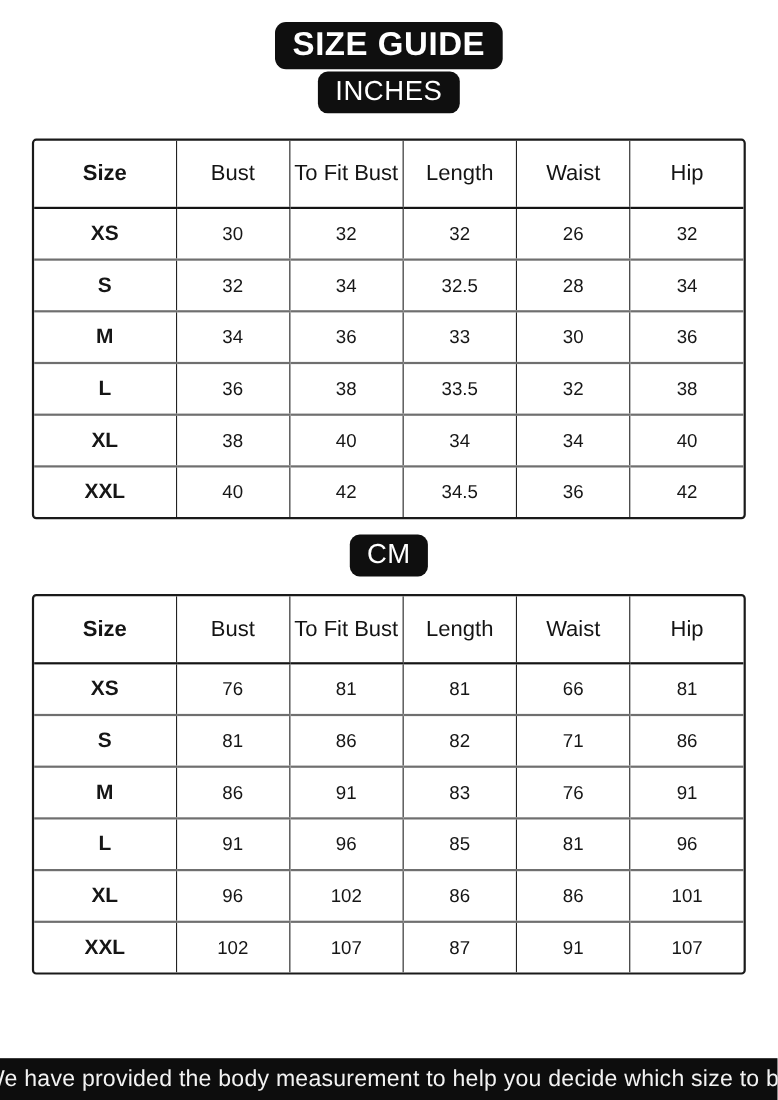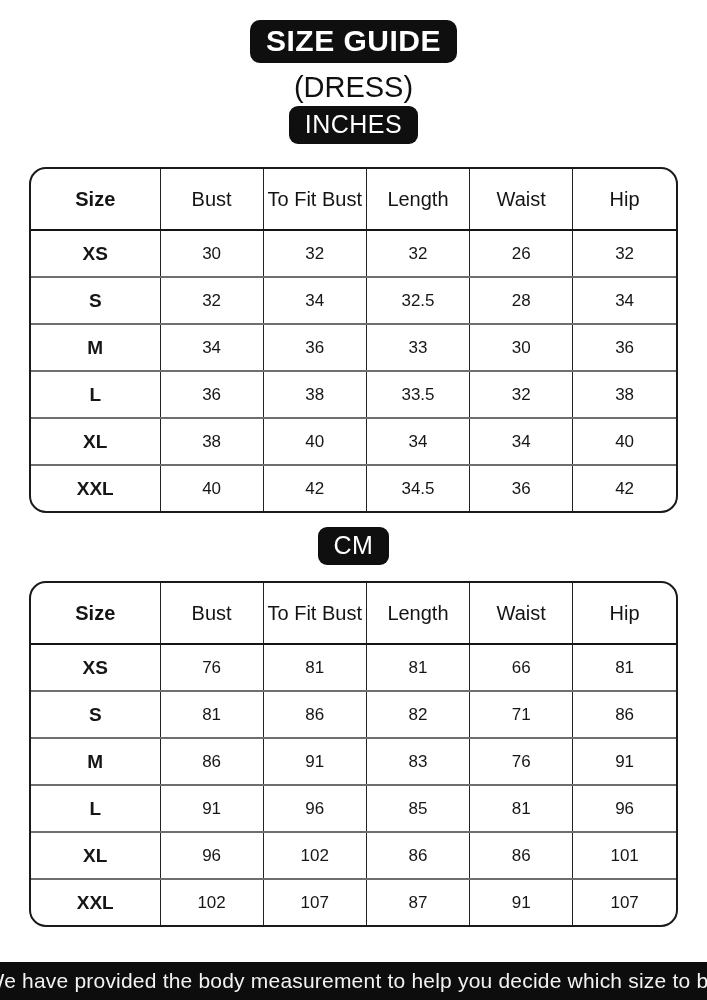--- a/index.html
+++ b/index.html
@@ -42,21 +42,21 @@
     padding: 6px 16px 7px;
     border-radius: 9px;
   }
   .unit-badge-wrap.first { margin-top: 2px; }
   .unit-badge-wrap.second { margin-top: 14px; }
 
   .table-wrap {
     width: 645px;
     margin: 23px auto 0 auto;
     border: 2px solid #1a1a1a;
-    border-radius: 17px;
+    border-radius: 4px;
     overflow: hidden;
     background: #ffffff;
   }
   .table-wrap.second { margin-top: 16px; }
 
   table.size-table {
     width: 100%;
     border-collapse: collapse;
     table-layout: fixed;
   }
@@ -110,21 +110,20 @@
     white-space: nowrap;
   }
 </style>
 </head>
 <body>
 
 <div class="header">
   <div class="badge title-badge">
     <span>SIZE GUIDE</span>
   </div>
-  <div class="subtitle">(DRESS)</div>
 </div>
 
 <div class="unit-badge-wrap first">
   <div class="badge unit-badge">INCHES</div>
 </div>
 
 <div class="table-wrap first">
   <table class="size-table">
     <colgroup>
       <col style="width:20%">

